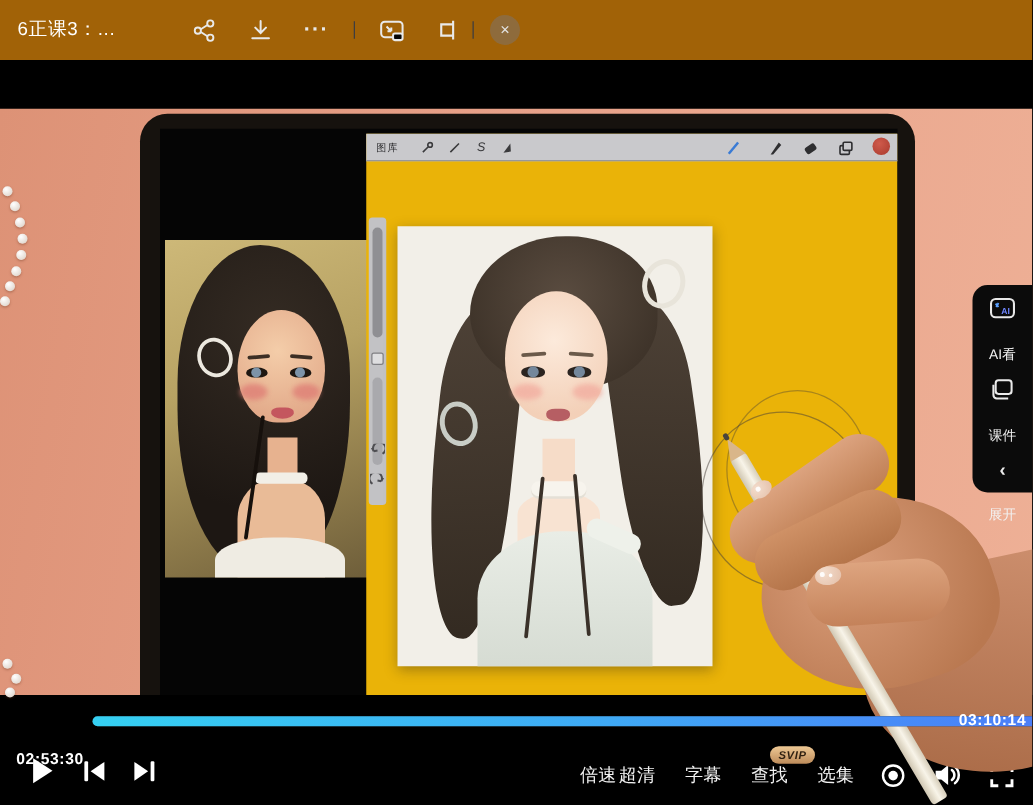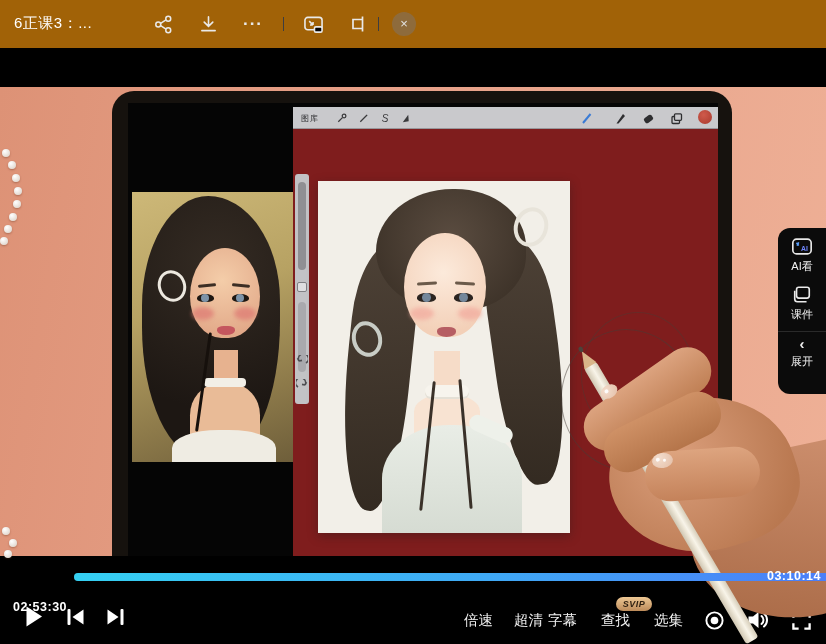--- a/index.html
+++ b/index.html
@@ -56,21 +56,21 @@
   .rp-iris{position:absolute;left:4px;top:0px;width:8px;height:8px;border-radius:50%;background:#7d93a8;}
   .rp-blush{position:absolute;width:22px;height:13px;background:#df7f76;opacity:.8;filter:blur(2px);border-radius:50%;}
   .rp-lips{position:absolute;left:85px;top:134px;width:18px;height:9px;background:#c4565e;border-radius:45% 45% 60% 60%;}
   .rp-neck{position:absolute;left:82px;top:158px;width:24px;height:34px;background:#e7b28f;}
   .rp-choker{position:absolute;left:72px;top:186px;width:42px;height:9px;background:#f2efe7;border-radius:4px;}
   .rp-chest{position:absolute;left:58px;top:192px;width:70px;height:78px;background:#e9bb97;border-radius:40% 40% 0 0;}
   .rp-top{position:absolute;left:40px;top:238px;width:104px;height:40px;background:#efece3;border-radius:45% 45% 0 0;}
   .rp-braid{position:absolute;left:70px;top:140px;width:3px;height:100px;background:#16100c;border-radius:2px;transform:rotate(8deg);}
 
   
-  .procreate{position:absolute;left:165px;top:4px;width:425px;height:449px;background:#7f1d1d;}
+  .procreate{position:absolute;left:165px;top:4px;width:425px;height:449px;background:#eab308;}
   .pc-toolbar{position:absolute;left:0;top:0;width:425px;height:21px;background:#c9c9cc;border-bottom:1px solid #97979b;}
   .pc-gallery{position:absolute;left:8px;top:6px;font-size:8px;color:#2e2e30;letter-spacing:1px;}
   .pc-tool{position:absolute;top:3px;width:16px;height:16px;display:flex;align-items:center;justify-content:center;color:#3a3a3c;}
   .pc-s{font-size:10px;font-style:italic;color:#3a3a3c;}
   .pc-colordot{position:absolute;right:6px;top:3px;width:14px;height:14px;border-radius:50%;
                background:radial-gradient(circle at 40% 35%,#cf5a4b,#a93a2e);}
   .pc-sidebar{position:absolute;left:2px;top:67px;width:14px;height:230px;background:#c2c2c5;border-radius:3px;}
   .pc-slider{position:absolute;left:3px;width:8px;border-radius:4px;background:#8f8f93;}
   .pc-modify{position:absolute;left:2px;top:108px;width:10px;height:10px;background:#dedee0;border:1px solid #808084;border-radius:2px;box-sizing:border-box;}
   .pc-undo{position:absolute;left:3px;color:#56565a;font-weight:bold;}
@@ -120,21 +120,21 @@
               background:linear-gradient(180deg,#cf9166,#b5754a);}
   .thumb{left:645px;top:362px;width:115px;height:50px;border-radius:25px;transform:rotate(-4deg);
          background:linear-gradient(180deg,#dda47f,#c4825a);}
   .nail{position:absolute;z-index:5;background:radial-gradient(circle at 35% 30%,#f3ddcd,#e3bda6);border-radius:50%;}
   .glint{position:absolute;width:4px;height:4px;border-radius:50%;background:#fff;opacity:.9;}
 
   
   .side-panel{position:absolute;right:0;top:141px;width:48px;height:166px;background:#0b0b0b;
               border-radius:12px 0 0 12px;z-index:6;display:flex;flex-direction:column;align-items:center;color:#ececec;}
   .sp-item{display:flex;flex-direction:column;align-items:center;cursor:pointer;}
-  .sp-label{font-size:11px;margin-top:3px;color:#f2f2f2;}
+  .sp-label{font-size:11px;margin-top:20px;color:#f2f2f2;}
   .sp-divider{width:48px;height:1px;background:#2a2a2a;margin-top:9px;}
   .sp-chevron{font-size:15px;font-weight:bold;margin-top:5px;line-height:14px;}
 
   
   .time-current{position:absolute;left:13px;top:600px;color:#fff;font-size:12.5px;font-weight:bold;letter-spacing:.5px;z-index:5;}
   .time-duration{position:absolute;right:5px;top:569px;color:#fff;font-size:12.5px;font-weight:bold;letter-spacing:.5px;z-index:6;}
   .progress-track{position:absolute;left:74px;top:573px;width:752px;height:8px;background:#26262b;border-radius:4px 0 0 4px;z-index:4;cursor:pointer;}
   .progress-played{height:100%;border-radius:4px 0 0 4px;
                    background:linear-gradient(90deg,#35d0f2 0%,#3fa9f5 55%,#4b7ef8 100%);}
   .ctrl{position:absolute;color:#ffffff;cursor:pointer;}
@@ -376,21 +376,21 @@
     </svg>
   </div>
   <div class="ctrl" style="left:106px;top:608px;">
     <svg width="19" height="18" viewBox="0 0 19 18" fill="#fff">
       <path d="M1.5 1.5 L12.5 9 L1.5 16.5 Z"></path>
       <rect x="14.5" y="1" width="3" height="16" rx="1"></rect>
     </svg>
   </div>
 
   <div class="ctrl-text" style="left:464px;">倍速</div>
-  <div class="ctrl-text" style="left:514px;text-align:center;">超清</div>
+  <div class="ctrl-text" style="left:495px;text-align:center;">超清</div>
   <div class="ctrl-text" style="left:548px;">字幕</div>
   <div class="ctrl-text" style="left:601px;">查找</div>
   <div class="svip">SVIP</div>
   <div class="ctrl-text" style="left:654px;">选集</div>
 
   <div class="ctrl" style="left:704px;top:610px;">
     <svg width="21" height="21" viewBox="0 0 22 22" fill="none" stroke="#fff" stroke-width="2">
       <circle cx="11" cy="11" r="8.5"></circle>
         <circle cx="11" cy="11" r="4" fill="#fff" stroke="none"></circle>
     </svg>

